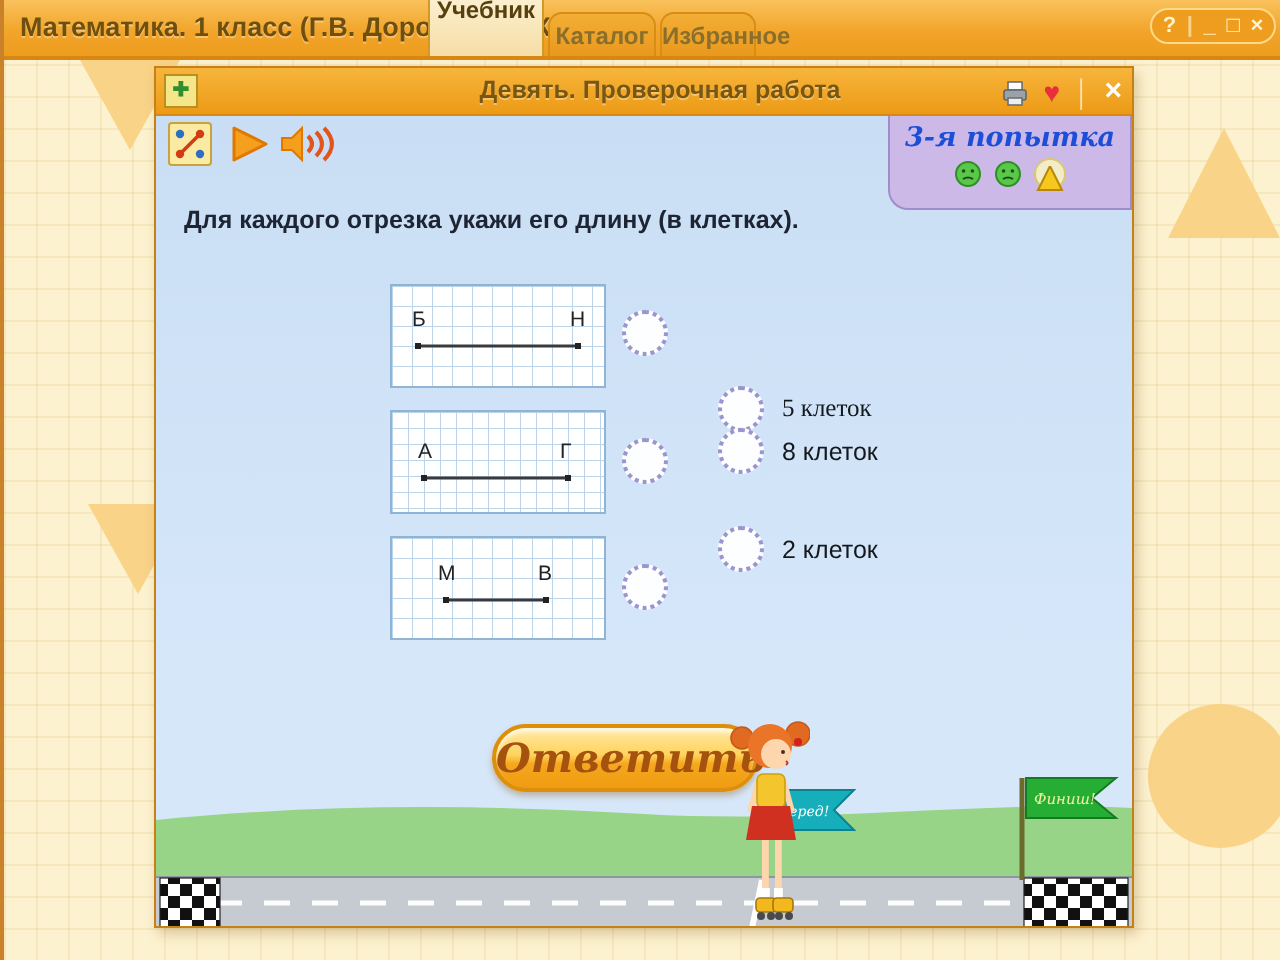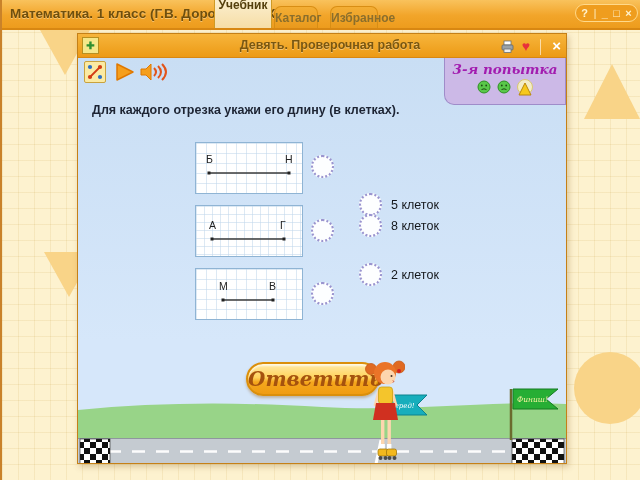--- a/index.html
+++ b/index.html
@@ -51,37 +51,37 @@
 
   
   .seg-tool{position:absolute;left:6px;top:3px;width:22px;height:22px;background:#fbeaa2;border:1px solid #c9a23e;
     border-radius:2px;box-sizing:border-box;}
   .play-btn{position:absolute;left:36px;top:4px;}
   .sound-btn{position:absolute;left:62px;top:4px;}
 
   
   .attempt{position:absolute;left:366px;top:0;width:122px;height:47px;background:#ccb9e7;
     border:1px solid #9f8cc9;border-top:none;border-radius:0 0 0 10px;box-sizing:border-box;text-align:center;}
-  .attempt-label{font-family:"DejaVu Serif",serif;font-style:italic;font-weight:bold;font-size:13.5px;color:#a21caf;margin-top:3px;}
+  .attempt-label{font-family:"DejaVu Serif",serif;font-style:italic;font-weight:bold;font-size:13.5px;color:#1d4ed8;margin-top:3px;}
   .attempt-row{display:flex;justify-content:center;align-items:center;gap:6px;margin-top:2px;}
   .cursor-wrap{position:relative;width:16px;height:16px;}
   .cursor-circle{position:absolute;left:0;top:0;width:14px;height:14px;border-radius:50%;background:#f3ecc8;border:1px solid #d8c870;}
   .cursor-arrow{position:absolute;left:1px;top:4px;}
 
   .task{position:absolute;left:14px;top:45px;font-size:12.5px;font-weight:600;color:#1d2433;}
 
   .seg-box{position:absolute;left:117px;width:108px;height:52px;border:1px solid #8fb4d4;background:#fff;box-sizing:border-box;}
   .seg-box.b1{top:84px;} .seg-box.b2{top:147px;} .seg-box.b3{top:210px;}
 
   .drop-circle{position:absolute;left:233px;width:23px;height:23px;border-radius:50%;
     border:2px dotted #9a94cf;background:#fdfeff;box-sizing:border-box;}
   .dc1{top:97px;} .dc2{top:161px;} .dc3{top:224px;}
 
   .option{position:absolute;left:281px;height:23px;display:flex;align-items:center;gap:9px;}
-  .op1{top:135px;} .op2{top:156px;} .op3{top:205px;}
+  .op1{top:135px;font-family:Liberation Serif, serif;} .op2{top:156px;} .op3{top:205px;}
   .option .radio{width:23px;height:23px;border-radius:50%;border:2px dotted #9a94cf;background:#fdfeff;box-sizing:border-box;}
   .option .olabel{font-size:12.5px;color:#15181c;}
 
   .answer-btn{position:absolute;left:168px;top:304px;width:133px;height:34px;border-radius:17px;
     border:2px solid #db8f0b;background:linear-gradient(#ffeaa6,#ffd35c 45%,#f5a71d 60%,#f09c12);
     box-shadow:inset 0 2px 2px rgba(255,255,255,.7),0 2px 3px rgba(140,80,0,.35);
     font-family:"DejaVu Serif",serif;font-style:italic;font-weight:bold;font-size:20px;color:#a5520e;
     text-align:center;line-height:30px;box-sizing:border-box;z-index:5;cursor:pointer;}
 
   .scene{position:absolute;left:0;top:300px;z-index:1;}
@@ -98,21 +98,21 @@
 
   <div class="shape tri-down" style="left:38px;top:30px;"></div>
   <div class="shape tri-up" style="left:582px;top:64px;"></div>
   <div class="shape tri-down" style="left:42px;top:252px;"></div>
   <div class="shape circle-shape" style="left:572px;top:352px;"></div>
 
   <div class="titlebar">
     <span class="win-title">Математика. 1 класс (Г.В. Дорофеев,</span>
     <span class="title-frag">К</span>
     <div class="tab active" style="left:212px;width:58px;"><span>Учебник</span></div>
-    <div class="tab" style="left:272px;width:44px;margin-top:20px;"><span>Каталог</span></div>
+    <div class="tab" style="left:272px;width:54px;margin-top:20px;"><span>Каталог</span></div>
     <div class="tab" style="left:328px;width:48px;"><span>Избранное</span></div>
     <div class="win-controls">
       <span>?</span>
       <span class="sep">|</span>
       <span>_</span>
       <span>□</span>
       <span>×</span>
     </div>
   </div>
 

